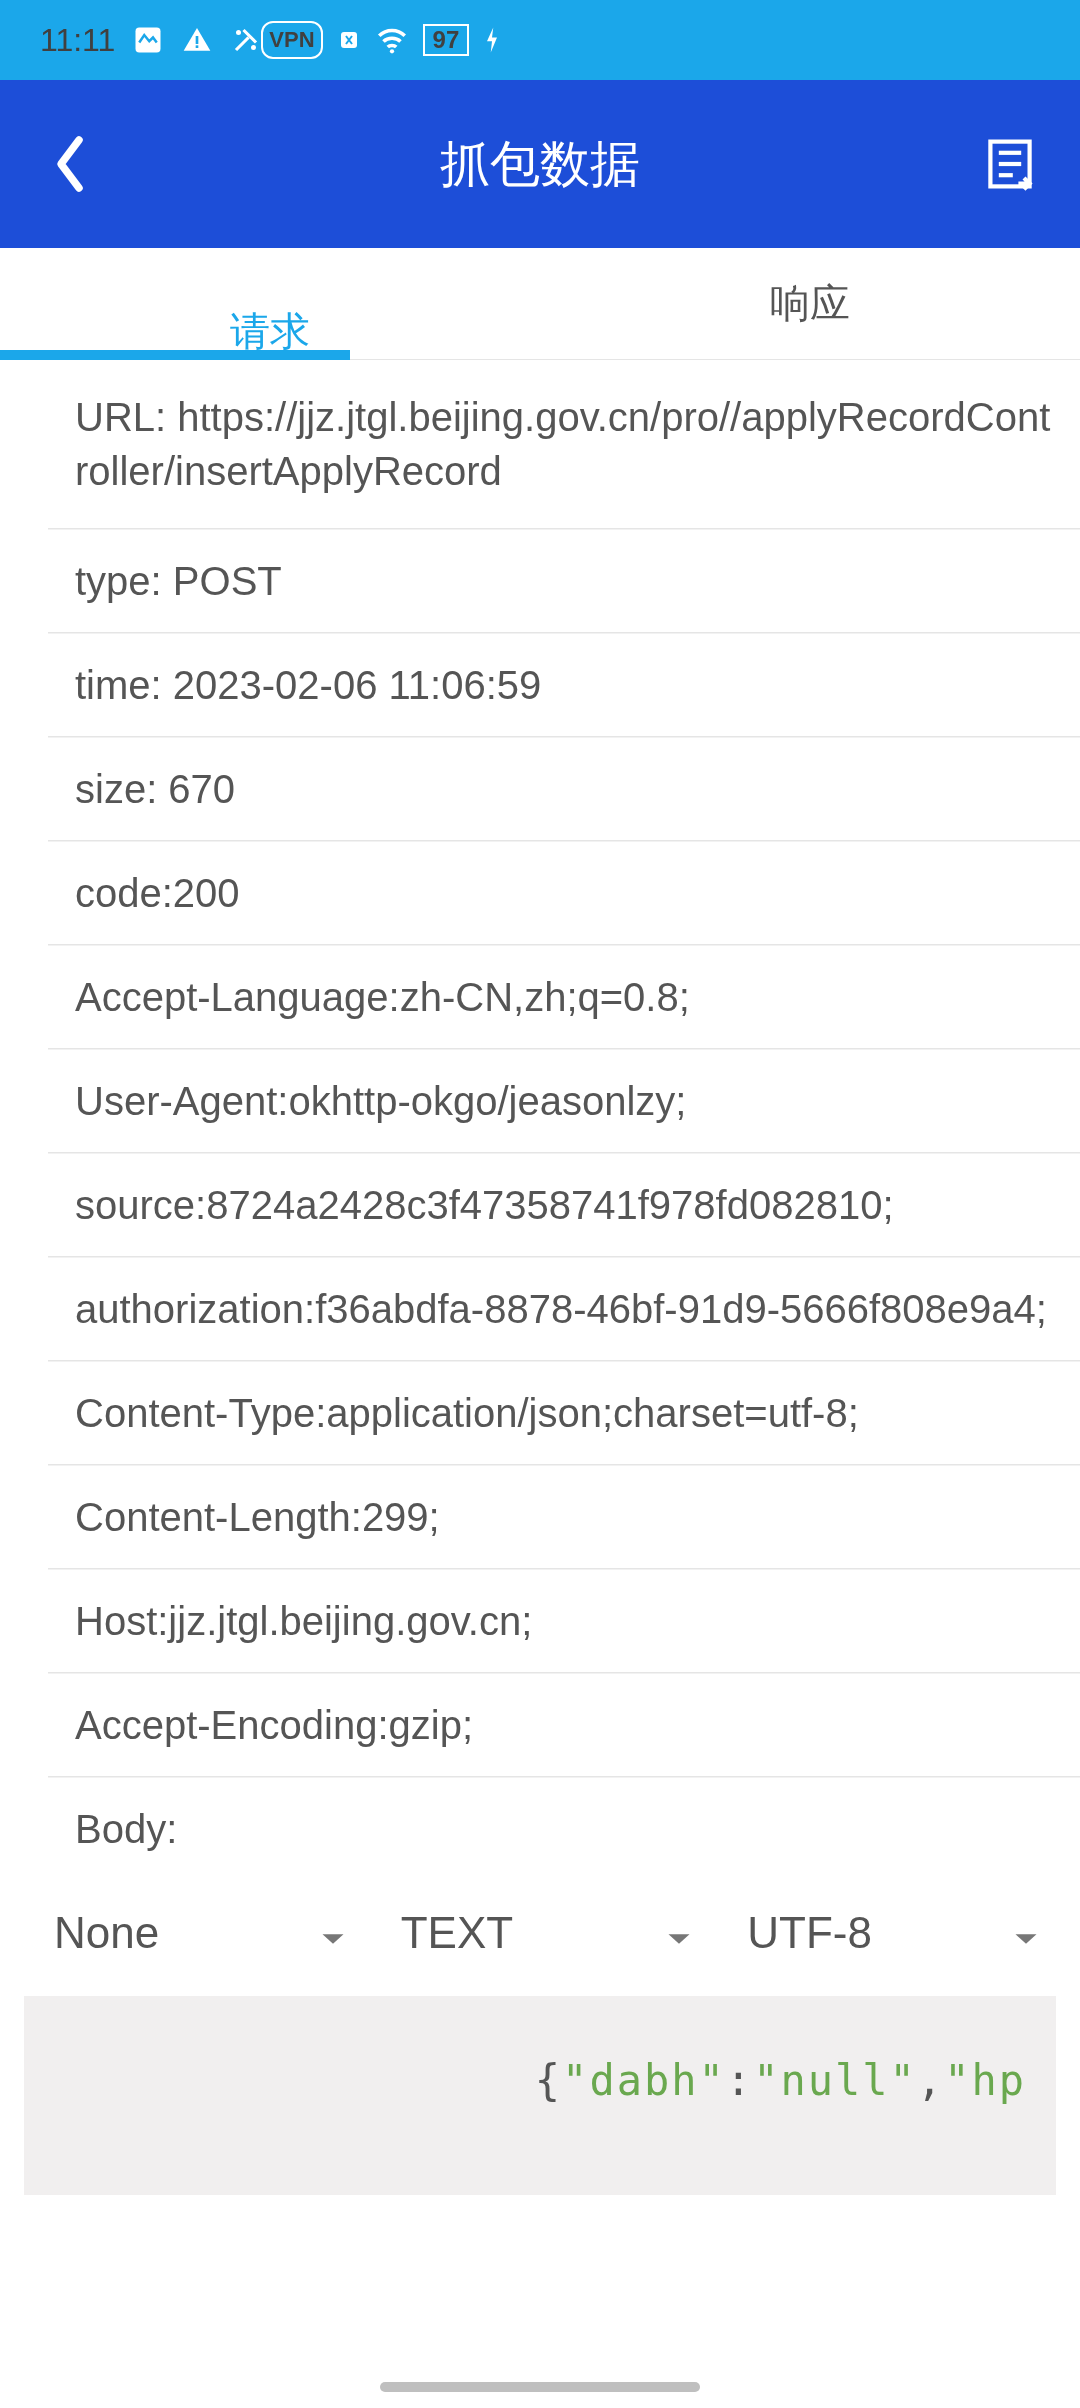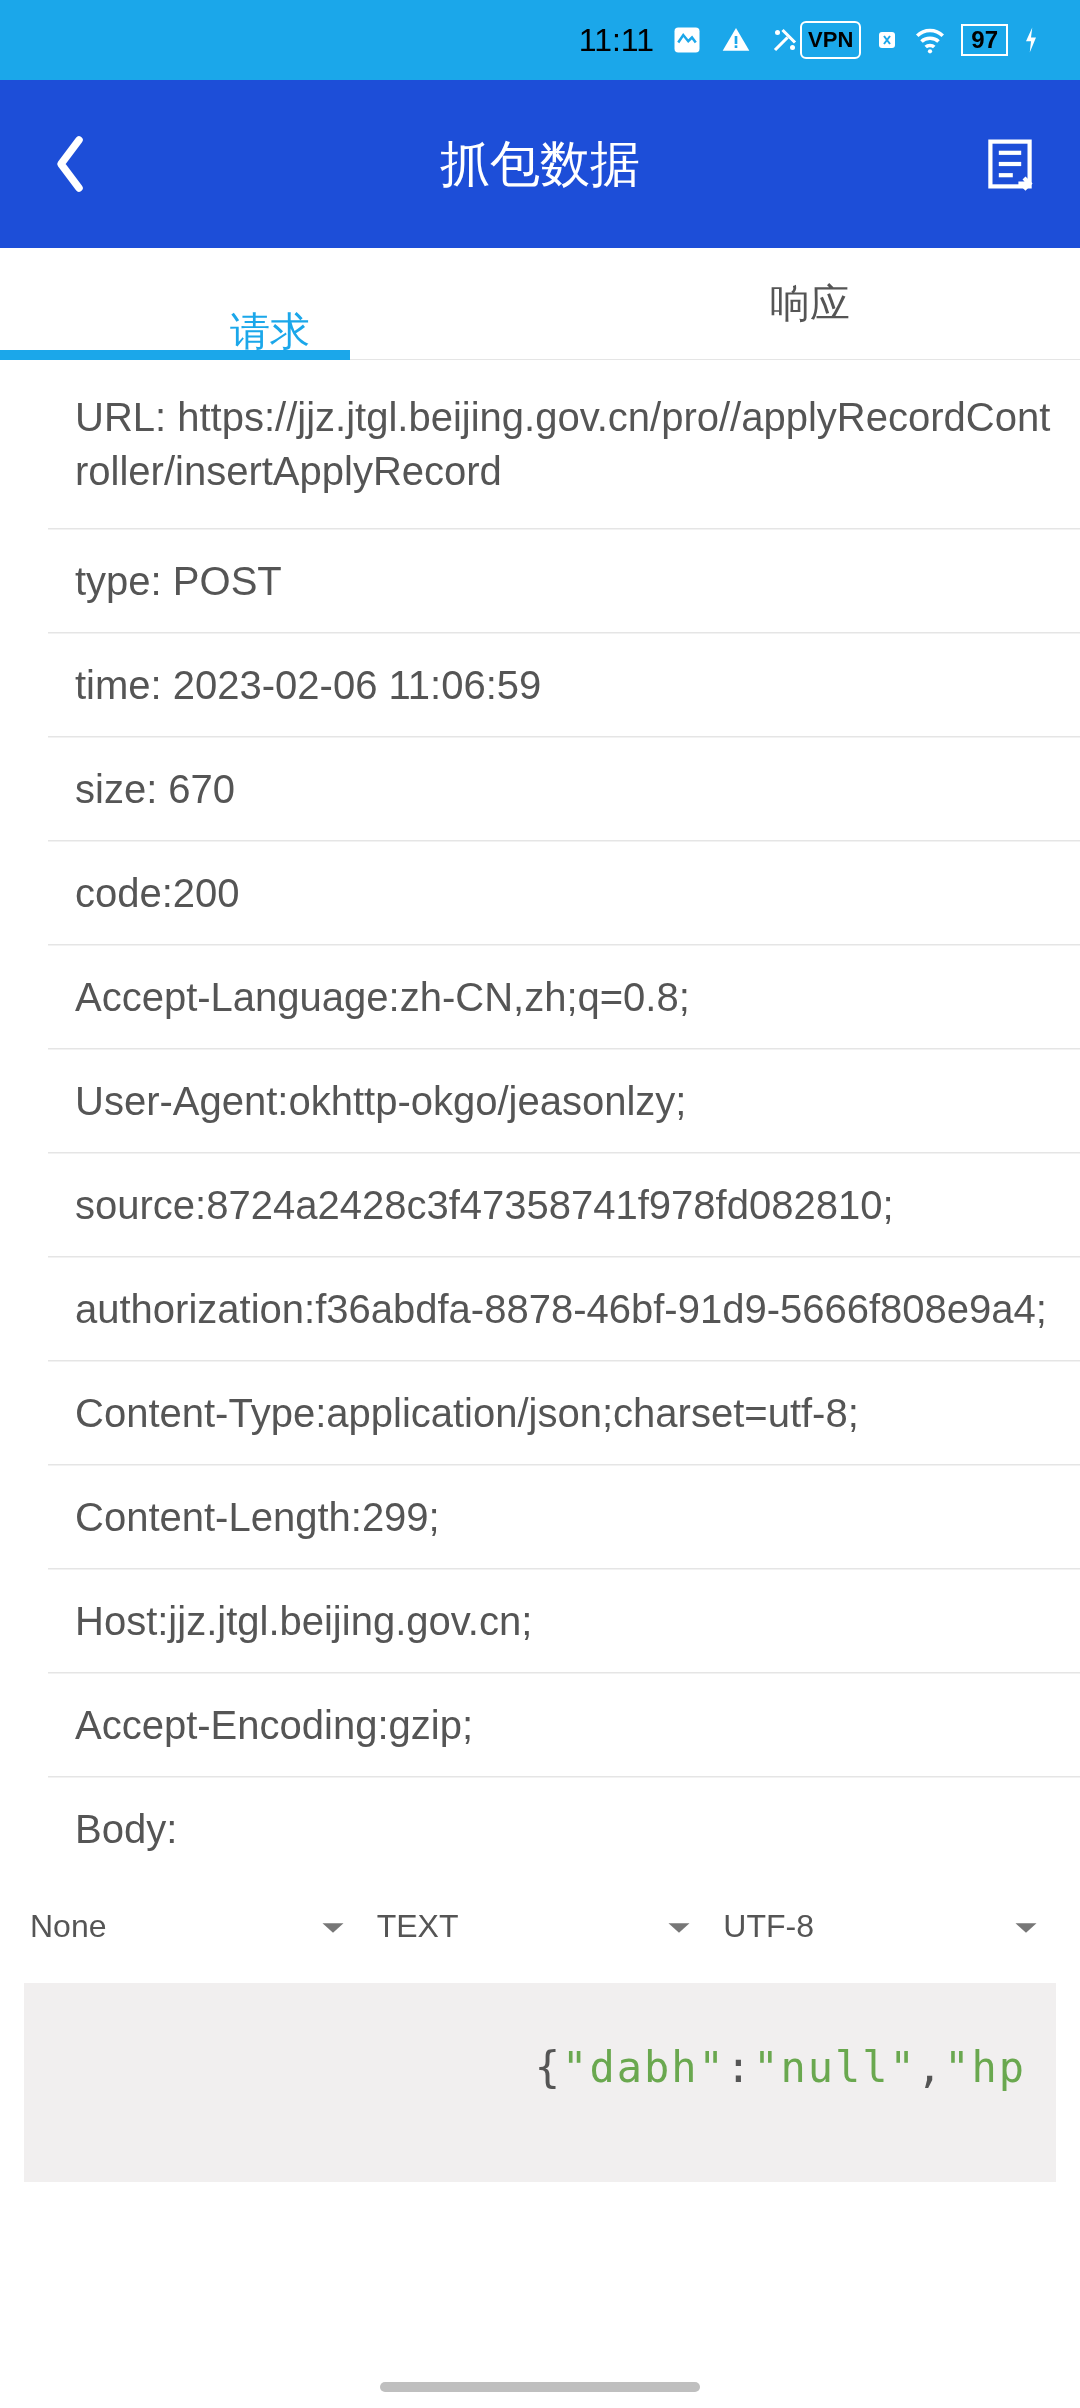--- a/index.html
+++ b/index.html
@@ -1,33 +1,33 @@
 <!DOCTYPE html>
 <html><head>
 <meta charset="utf-8">
 <style>
   * { margin: 0; padding: 0; box-sizing: border-box; }
   html, body { width: 1080px; height: 2408px; font-family: -apple-system, "Helvetica Neue", Arial, sans-serif; background: #fff; }
-  .status-bar { height: 80px; background: #1ba7ea; color: #000000; display: flex; align-items: center; justify-content: flex-end; padding: 0 40px; font-size: 32px; font-weight: 500; }
+  .status-bar { height: 80px; background: #1ba7ea; color: #404040; display: flex; align-items: center; justify-content: flex-start; padding: 0 40px; font-size: 32px; font-weight: 500; }
   .status-left { display: flex; align-items: center; gap: 18px; }
   .status-right { display: flex; align-items: center; gap: 14px; }
   .status-icon { display: inline-flex; align-items: center; }
   .app-bar { height: 168px; background: #1d4ed8; display: flex; align-items: center; justify-content: space-between; padding: 0 40px; }
   .back-btn { width: 60px; height: 60px; display: flex; align-items: center; justify-content: center; }
   .app-title { color: #fff; font-size: 50px; font-weight: 500; }
   .export-btn { width: 60px; height: 60px; display: flex; align-items: center; justify-content: center; }
   .tabs { display: flex; height: 112px; background: #fff; border-bottom: 1px solid #e5e5e5; }
   .tab { flex: 1; display: flex; align-items: center; justify-content: center; font-size: 40px; color: #555; position: relative; }
   .tab.active { color: #1ba7ea; align-items: flex-end; }
   .tab.active::after { content: ""; position: absolute; left: 0; right: 0; bottom: -1px; height: 10px; width: 350px; background: #1ba7ea; }
   .content { background: #fff; }
   .row { padding: 24px 27px; border-bottom: 1px solid #e5e5e5; border-top: 1px solid #f2f2f2; font-size: 40px; color: #555; line-height: 1.35; word-break: break-all; margin-left: 48px; }
   .row:first-child { border-top: none; padding-top: 30px; padding-bottom: 30px; }
   .dropdown-row { display: flex; padding: 18px 20px 18px 30px; gap: 10px; }
-  .dropdown { flex: 1; display: flex; align-items: center; justify-content: space-between; padding: 10px 20px 10px 0; font-size: 32px; color: #555; }
+  .dropdown { flex: 1; display: flex; align-items: center; justify-content: space-between; padding: 10px 20px 10px 0; font-size: 44px; color: #555; margin-left: 24px; }
   .dropdown .chevron { margin-left: auto; }
   .body-box { margin: 10px 24px 24px 24px; background: #f1efef; padding: 60px 30px 90px 30px; font-family: "Menlo", "Consolas", monospace; font-size: 42px; letter-spacing: 2px; white-space: nowrap; overflow: hidden; text-align: right; }
   .tok-brace { color: #555; }
   .tok-key { color: #6aa84f; }
   .tok-colon { color: #555; }
   .tok-str { color: #6aa84f; }
   .tok-comma { color: #555; }
   .home-indicator { position: absolute; bottom: 16px; left: 50%; transform: translateX(-50%); width: 320px; height: 10px; background: #bfbfbf; border-radius: 6px; }
   body { position: relative; }
 </style>
@@ -52,21 +52,21 @@
     </span>
     <span class="status-icon">
       <svg width="30" height="30" viewBox="0 0 24 24">
           <path d="M4 20 L14 10 M10 4 L20 14" stroke="#fff" stroke-width="2.5"></path>
           <circle cx="6" cy="6" r="2" fill="#fff"></circle>
           <circle cx="18" cy="18" r="2" fill="#fff"></circle>
         </svg>
     </span>
   </div>
   <div class="status-right">
-    <span class="status-icon" style="border:2px solid #fff;border-radius:6px;padding:4px 6px;font-size:22px;font-weight:600;">VPN</span>
+    <span class="status-icon" style="border:2px solid #fff;border-radius:12px;padding:4px 6px;font-size:22px;font-weight:600;">VPN</span>
     <span class="status-icon">
       <svg width="24" height="24" viewBox="0 0 24 24">
           <rect x="4" y="4" width="16" height="16" rx="3" fill="#fff"></rect>
           <path d="M9 8 L15 16 M15 8 L9 16" stroke="#1ba7ea" stroke-width="2"></path>
         </svg>
     </span>
     <span class="status-icon">
       <svg width="34" height="34" viewBox="0 0 24 24">
           <path d="M3 9 C8 4 16 4 21 9" stroke="#fff" stroke-width="2.5" fill="none"></path>
           <path d="M6 13 C9 10 15 10 18 13" stroke="#fff" stroke-width="2.5" fill="none"></path>

